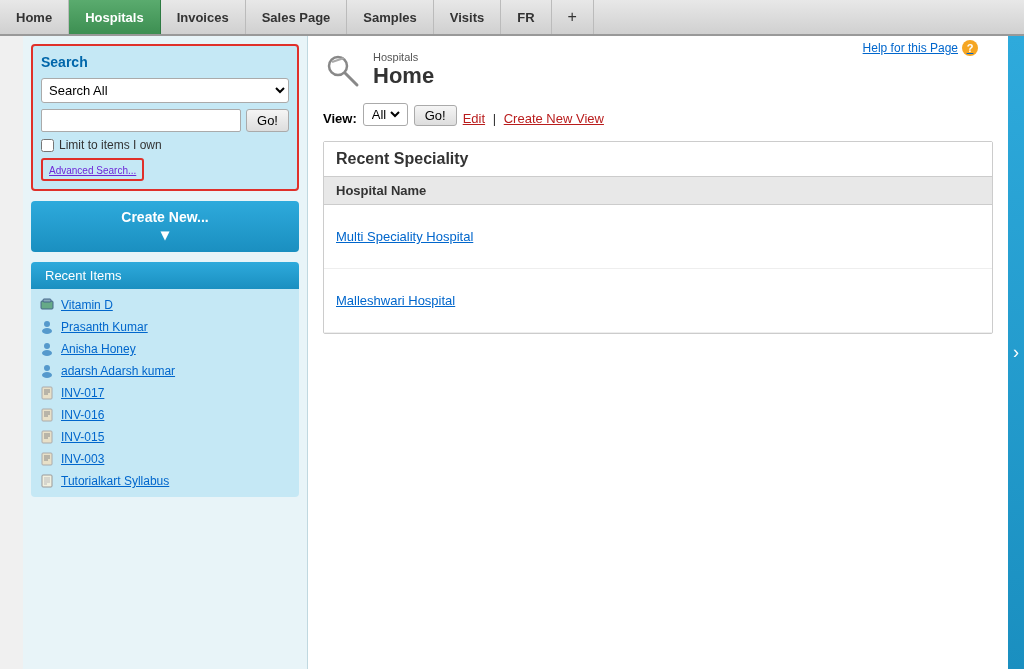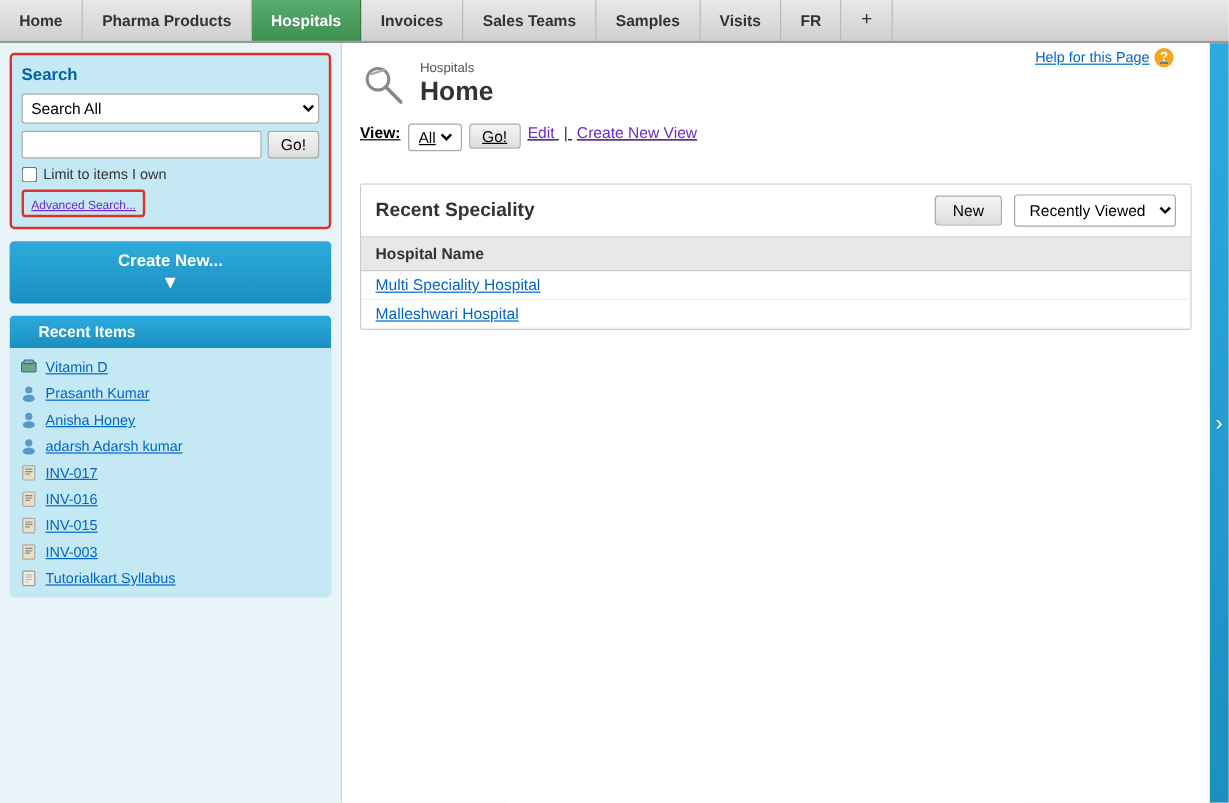--- a/index.html
+++ b/index.html
@@ -38,20 +38,21 @@
     }
 
     
     .sidebar {
       width: 285px;
       min-width: 285px;
       background: #e8f4f8;
       border-right: 1px solid #c0d8e0;
       padding: 8px;
       overflow-y: auto;
+      margin-left: 23px;
     }
 
     
     .search-panel {
       border: 2px solid #e0302a;
       border-radius: 4px;
       background: #c5e8f5;
       padding: 8px;
       margin-bottom: 10px;
     }
@@ -135,23 +136,23 @@
 
     
     .recent-items-panel {
       background: #c5e8f5;
       border-radius: 4px;
       overflow: hidden;
     }
     .recent-items-header {
       background: linear-gradient(to bottom, #2eaadc, #1a8fc0);
       color: white;
-      font-weight: bold;
-      font-size: 13px;
-      padding: 6px 24px;
+      font-weight: normal;
+      font-size: 13px;
+      padding: 6px 14px;
     }
     .recent-items-list {
       padding: 5px 8px;
     }
     .recent-item {
       display: flex;
       align-items: center;
       padding: 3px 0;
       color: #0066cc;
       text-decoration: underline;
@@ -224,25 +225,24 @@
     }
     .page-title-group .page-title {
       font-size: 22px;
       font-weight: bold;
       color: #333;
     }
 
     
     .view-bar {
       display: flex;
-      align-items: flex-start;
+      align-items: flex-end;
       gap: 6px;
-      margin-bottom: 27px;
-      font-size: 13px;
-      text-decoration: underline;
+      margin-bottom: 15px;
+      font-size: 13px;
     }
     .view-label { font-weight: bold; }
     .view-select-wrap {
       display: flex;
       align-items: center;
       border: 1px solid #aaa;
       border-radius: 3px;
       background: white;
       padding: 2px 4px;
     }
@@ -254,21 +254,21 @@
     }
     .view-go-btn {
       padding: 2px 10px;
       background: linear-gradient(to bottom, #f5f5f5, #ddd);
       border: 1px solid #aaa;
       border-radius: 3px;
       cursor: pointer;
       font-size: 13px;
     }
     .view-links a {
-      color: #6d28d9;
+      color: #b91c1c;
       text-decoration: underline;
       cursor: pointer;
       font-size: 13px;
     }
     .view-links .separator { color: #333; margin: 0 4px; }
 
     
     .hospitals-section {
       border: 1px solid #ccc;
       border-radius: 2px;
@@ -317,21 +317,21 @@
       border-top: 1px solid #ccc;
       border-bottom: 1px solid #ccc;
       padding: 6px 12px;
       text-align: left;
       font-size: 13px;
       font-weight: bold;
       color: #333;
       margin-top: 12px;
     }
     .hospitals-table td {
-      padding: 4px 12px;
+      padding: 24px 12px;
       border-bottom: 1px solid #eee;
       font-size: 13px;
     }
     .hospitals-table td a {
       color: #0066cc;
       text-decoration: underline;
       cursor: pointer;
     }
 
     
@@ -344,24 +344,23 @@
       cursor: pointer;
       color: white;
       font-size: 18px;
     }
   </style>
 </head>
 <body>
 
 <nav class="top-nav">
   <div class="nav-item">Home</div>
-  <div class="nav-item">Pharma Products</div>
   <div class="nav-item active">Hospitals</div>
   <div class="nav-item">Invoices</div>
-  <div class="nav-item">Sales Teams</div>
+  <div class="nav-item">Sales Page</div>
   <div class="nav-item">Samples</div>
   <div class="nav-item">Visits</div>
   <div class="nav-item">FR</div>
   <div class="nav-item add-icon">+</div>
 </nav>
 
 <div class="main-layout">
 
   <aside class="sidebar">
 
@@ -536,26 +535,20 @@
       <div class="view-links">
         <a>Edit</a>
         <span class="separator"> | </span>
         <a>Create New View</a>
       </div>
     </div>
 
     <div class="hospitals-section">
       <div class="hospitals-header">
         <span class="hospitals-title">Recent Speciality</span>
-        <div class="hospitals-header-right">
-          <button class="new-btn">New</button>
-          <select class="recently-viewed-select">
-            <option>Recently Viewed</option>
-          </select>
-        </div>
       </div>
       <table class="hospitals-table">
         <thead>
           <tr>
             <th>Hospital Name</th>
           </tr>
         </thead>
         <tbody>
           <tr>
             <td>

